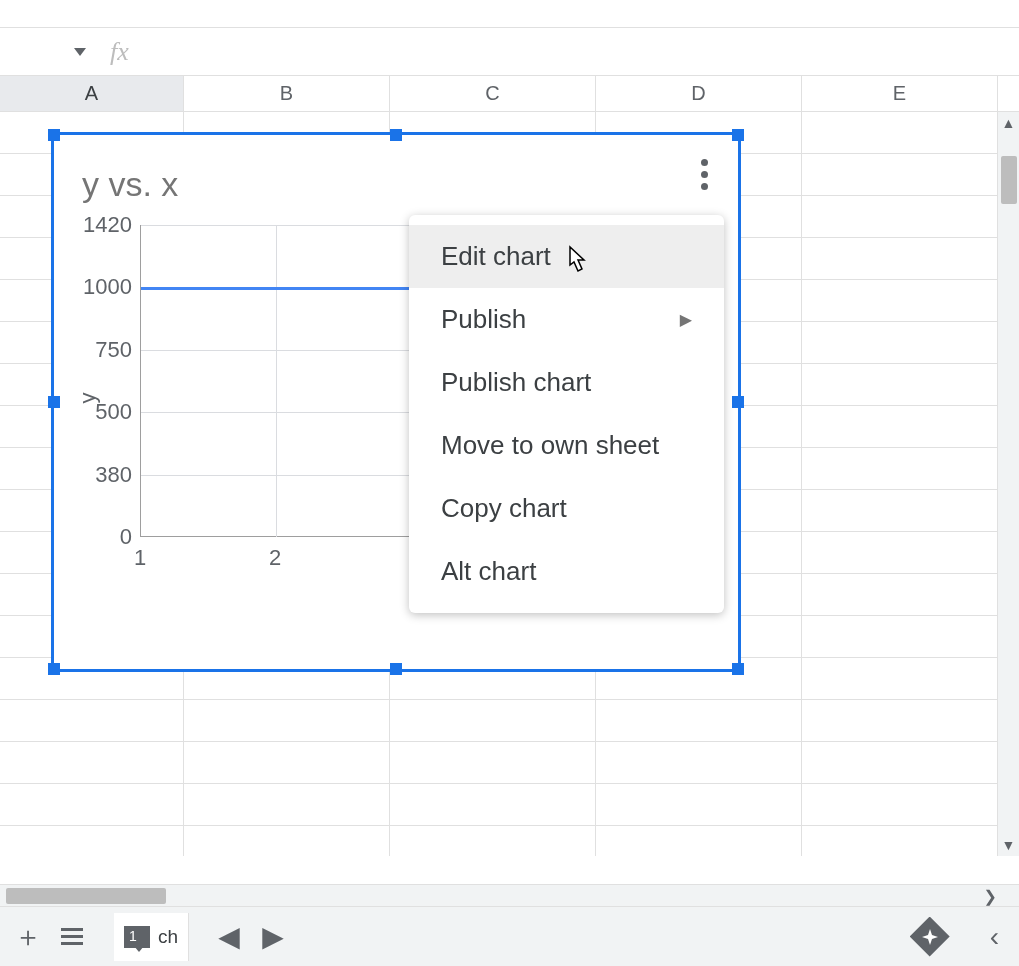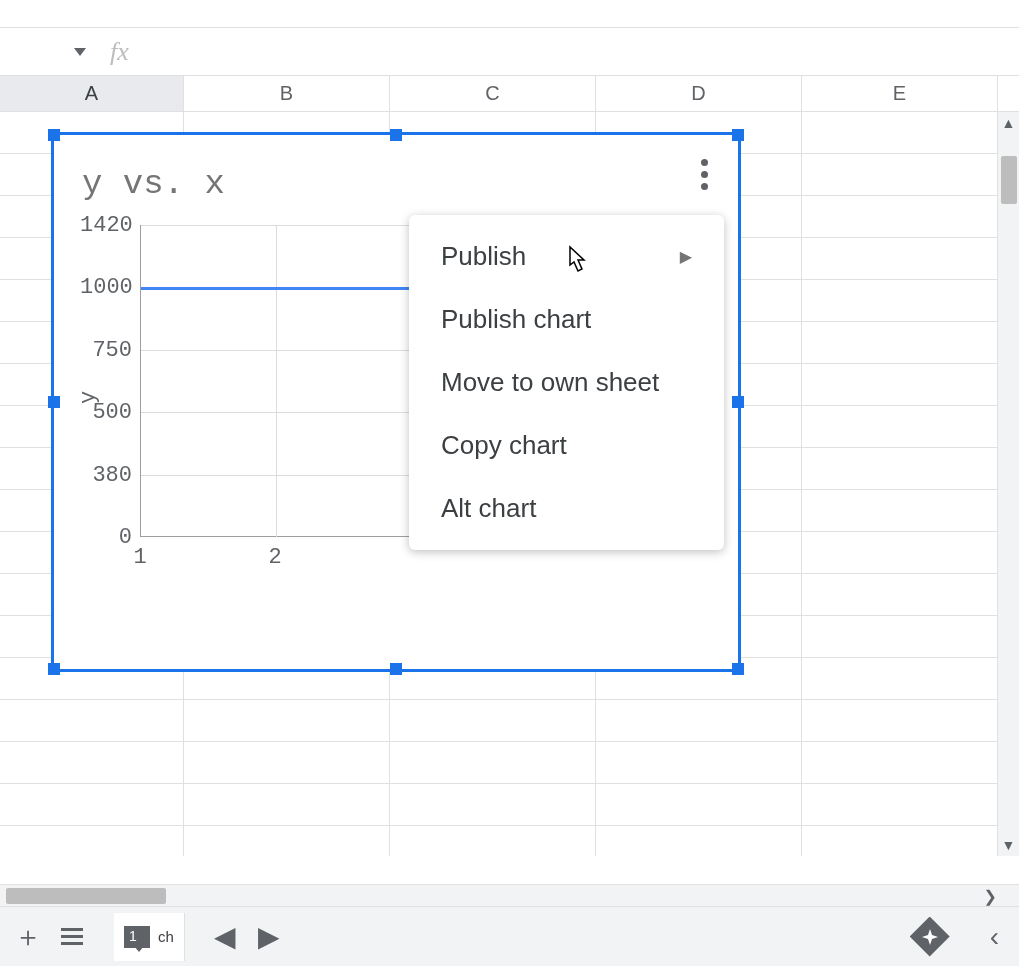--- a/index.html
+++ b/index.html
@@ -63,21 +63,20 @@
       justify-content: center;
       color: #5f6368;
       font-size: 20px;
     }
     .col-header.sel { background: #e8eaed; color: #3c4043; }
     
     .grid {
       position: relative;
       height: 744px;
       overflow: hidden;
-      font-family: Liberation Mono, monospace;
     }
     .grid-row {
       height: 42px;
       border-bottom: 1px solid #e0e0e0;
       display: flex;
     }
     .grid-cell {
       border-right: 1px solid #e0e0e0;
       height: 100%;
     }
@@ -312,21 +311,21 @@
     }
     .sheet-tab .tail {
       position: absolute;
       bottom: -4px;
       left: 10px;
       width: 0; height: 0;
       border-left: 5px solid transparent;
       border-right: 5px solid transparent;
       border-top: 6px solid #5f6368;
     }
-    .sheet-tab-label { color: #3c4043; font-size: 15px; }
+    .sheet-tab-label { color: #3c4043; font-size: 19px; }
     .sheet-nav {
       display: flex;
       margin-left: 18px;
     }
     .spacer { flex: 1; }
     .explore-btn {
       width: 40px;
       height: 40px;
       background: #5f6368;
       clip-path: polygon(50% 0, 100% 50%, 50% 100%, 0 50%);
@@ -547,20 +546,23 @@
       <div class="ytick" style="top:249.6px">380</div>
       <div class="ytick" style="top:312px">0</div>
 
       <div class="xtick" style="left:0">1</div>
       <div class="xtick" style="left:135px">2</div>
     </div>
   </div>
 </div>
 
 <div class="context-menu">
+  <div class="menu-item hover">
+    <span>Edit chart</span>
+  </div>
   <div class="menu-item">
     <span>Publish</span>
     <span class="sub-arrow">▶</span>
   </div>
   <div class="menu-item">
     <span>Publish chart</span>
   </div>
   <div class="menu-item">
     <span>Move to own sheet</span>
   </div>

